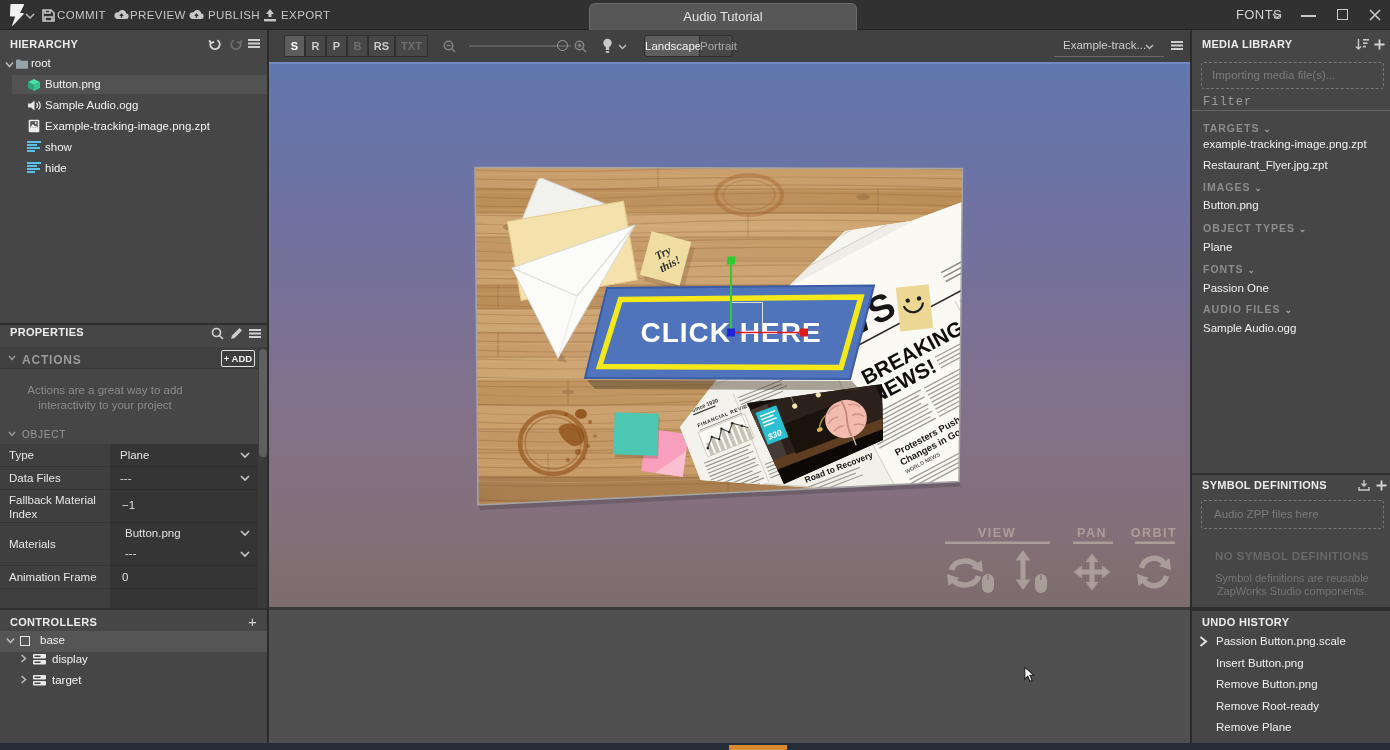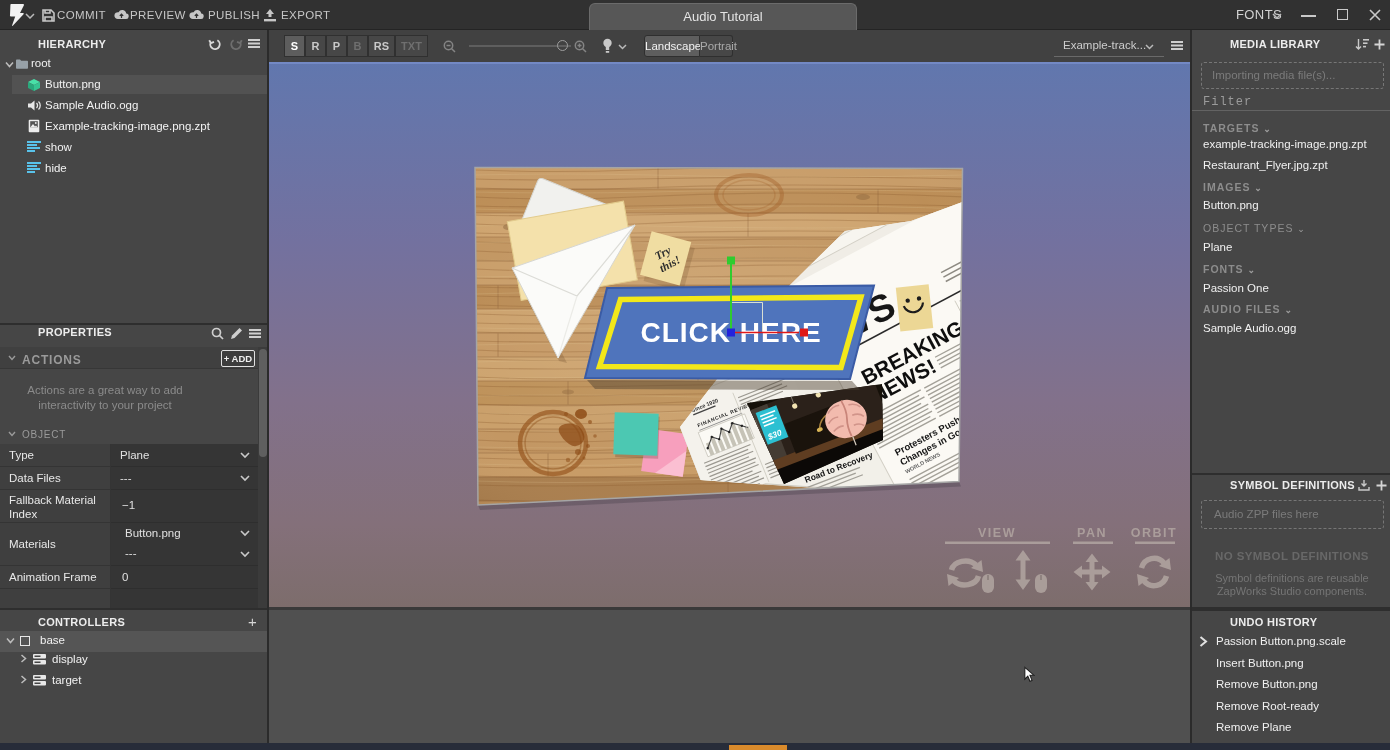--- a/index.html
+++ b/index.html
@@ -23,21 +23,21 @@
   background:#464646; }
 #rightpanel { position:absolute; left:1190px; top:30px; width:200px; height:713px;
   background:#464646; border-left:2px solid #2b2b2b; }
 #centerbottom { position:absolute; left:268px; top:607px; width:922px; height:136px;
   background:#505050; border-top:3px solid #3a3a3a; }
 #statusbar { position:absolute; left:0; top:743px; width:1390px; height:7px;
   background:#272c39; }
 #statusbar .orange { position:absolute; left:729px; top:2px; width:58px; height:5px;
   background:#d98a2b; }
 
-.pheader { font-size:11px; font-weight:bold; color:#ececec; letter-spacing:.3px;margin-left:28px; }
+.pheader { font-size:11px; font-weight:bold; color:#ececec; letter-spacing:.3px; }
 .item { font-size:11.5px; color:#f0f0f0; }
 
 
 #vtoolbar { position:absolute; left:268px; top:30px; width:922px; height:32px;
   background:#414141; border-left:1px solid #2b2b2b; }
 .sbtn { position:absolute; top:5px; height:22px; line-height:21px; text-align:center;
   font-size:11px; font-weight:bold; color:#c9c9c9; background:#474747;
   border:1px solid #303030; }
 .sbtn.sel { background:#5d5d5d; color:#fff; }
 .sbtn.off { color:#6f6f6f; }
@@ -791,21 +791,21 @@
         <path d="M5.5 0.5 V10.5 M0.5 5.5 H10.5" stroke="#d5d5d5" stroke-width="1.8"></path>
       </svg>
     <div class="abs" style="left:9px;top:32px;width:183px;height:27px;border:1px dashed #767676;border-radius:3px;color:#7b7b7b;font-size:11.5px;line-height:25px;padding-left:10px">Importing media file(s)...</div>
     <div class="abs" style="left:11px;top:65px;font-family:'Liberation Mono',monospace;font-size:12px;color:#9b9b9b;letter-spacing:1px">Filter</div>
     <div class="abs" style="left:0;top:80px;width:200px;height:1px;background:#636363"></div>
     <div class="abs" style="left:11px;top:92px;font-size:10.5px;font-weight:bold;letter-spacing:1px;color:#8d8d8d">TARGETS <span class="chev">⌄</span></div>
     <div class="abs item" style="left:11px;top:108px">example-tracking-image.png.zpt</div>
     <div class="abs item" style="left:11px;top:129px">Restaurant_Flyer.jpg.zpt</div>
     <div class="abs" style="left:11px;top:151px;font-size:10.5px;font-weight:bold;letter-spacing:1px;color:#8d8d8d">IMAGES <span class="chev">⌄</span></div>
     <div class="abs item" style="left:11px;top:169px">Button.png</div>
-    <div class="abs" style="left:11px;top:192px;font-size:10.5px;font-weight:normal;letter-spacing:1px;color:#8d8d8d">OBJECT TYPES <span class="chev">⌄</span></div>
+    <div class="abs" style="left:11px;top:192px;font-size:10.5px;font-weight:bold;letter-spacing:1px;color:#8d8d8d">OBJECT TYPES <span class="chev">⌄</span></div>
     <div class="abs item" style="left:11px;top:211px">Plane</div>
     <div class="abs" style="left:11px;top:233px;font-size:10.5px;font-weight:bold;letter-spacing:1px;color:#8d8d8d">FONTS <span class="chev">⌄</span></div>
     <div class="abs item" style="left:11px;top:252px">Passion One</div>
     <div class="abs" style="left:11px;top:273px;font-size:10.5px;font-weight:bold;letter-spacing:1px;color:#8d8d8d">AUDIO FILES <span class="chev">⌄</span></div>
     <div class="abs item" style="left:11px;top:292px">Sample Audio.ogg</div>
 
     <div class="abs" style="left:0;top:443px;width:200px;height:2px;background:#2e2e2e"></div>
     <div class="abs pheader" style="left:10px;top:449px">SYMBOL DEFINITIONS</div>
     <svg class="abs" style="left:166px;top:450px" width="12" height="11" viewBox="0 0 12 11">
       <path d="M6 0 V6 M3.5 3.5 L6 6 L8.5 3.5" stroke="#c9c9c9" stroke-width="1.4" fill="none"></path>

